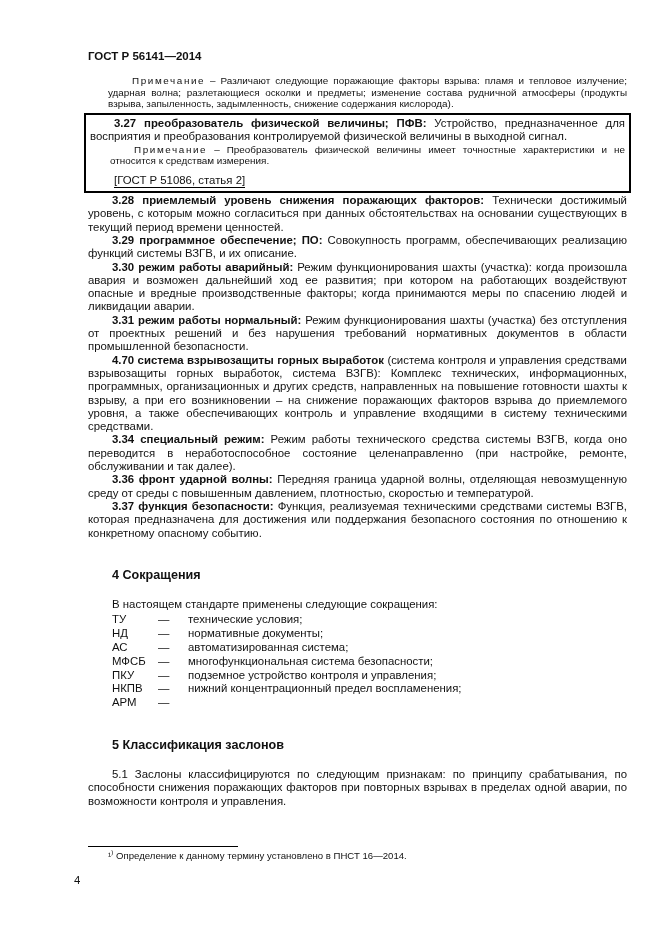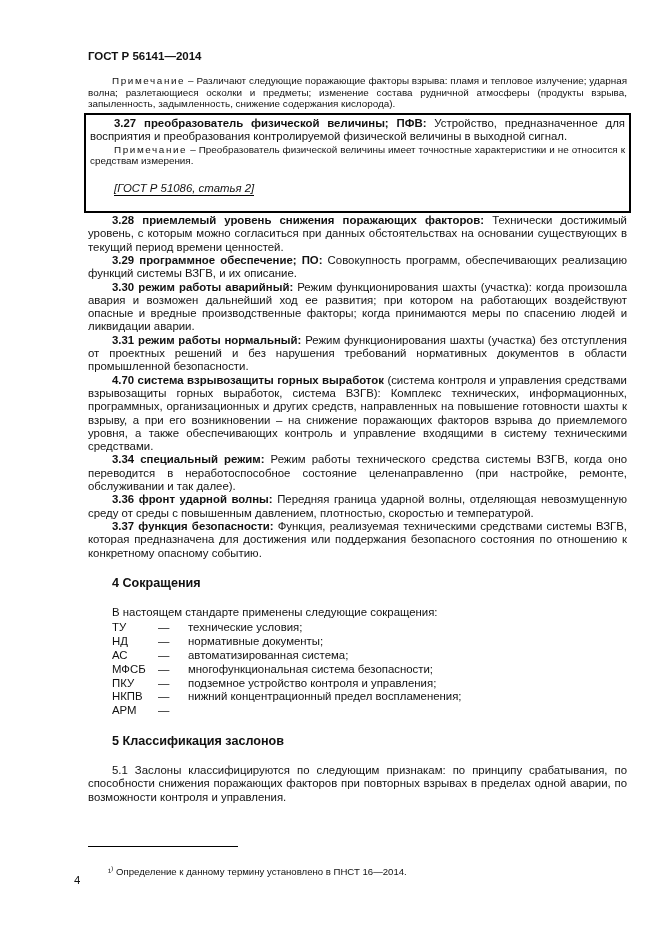--- a/index.html
+++ b/index.html
@@ -12,44 +12,44 @@
     overflow:hidden;
   }
   .page { padding:50px 34px 0 88px; }
   .doc-header { font-weight:bold; font-size:11.5px; margin-bottom:13px; }
   p.body {
     font-size:11.4px; line-height:13.3px;
     text-align:justify; text-indent:24px;
   }
   p.note {
     font-size:9.9px; line-height:11.7px;
-    text-align:justify; text-indent:24px;
+    text-align:justify; text-indent:24px;margin-left:20px;
   }
   .spaced { letter-spacing:1.6px; }
   .bold { font-weight:bold; }
   .term-box {
     border:2px solid #000;
     margin:3px -4px 1px -4px;
-    padding:2px 4px 16px 4px;
+    padding:2px 4px 4px 4px;
   }
-  .source-line { font-size:11.4px; line-height:14px; text-indent:24px; margin-top:14px;font-style:italic; }
+  .source-line { font-size:11.4px; line-height:14px; text-indent:24px; margin-top:6px; }
   .source-line .src { border-bottom:1px solid #000; padding-bottom:1px; }
   .section-title {
     font-weight:bold; font-size:12.6px;
-    margin:16px 0 16px 0; text-indent:24px;
+    margin:28px 0 16px 0; text-indent:24px;
   }
   .plain-line { font-size:11.4px; line-height:13.6px; text-indent:24px; }
   .abbr-list { margin-top:2px; }
   .abbr-row { display:flex; font-size:11.4px; line-height:13.8px;align-items:center; }
   .abbr-c1 { margin-left:24px; width:46px; }
   .abbr-c2 { width:30px; }
   .abbr-c3 { flex:1; }
   .footer { position:absolute; left:88px; top:846px; width:539px; }
   .footnote-rule { width:150px; border-top:1px solid #000; }
-  .footnote-text { font-size:9.6px; line-height:12px; padding-left:20px; margin-top:19px; }
+  .footnote-text { font-size:9.6px; line-height:12px; padding-left:20px; margin-top:3px; }
   .page-number { position:absolute; left:74px; top:874px; font-size:11.4px; }
 </style>
 </head>
 <body>
 
 <div class="page">
 
   <div class="doc-header">ГОСТ Р 56141—2014</div>
 
   <p class="note">

